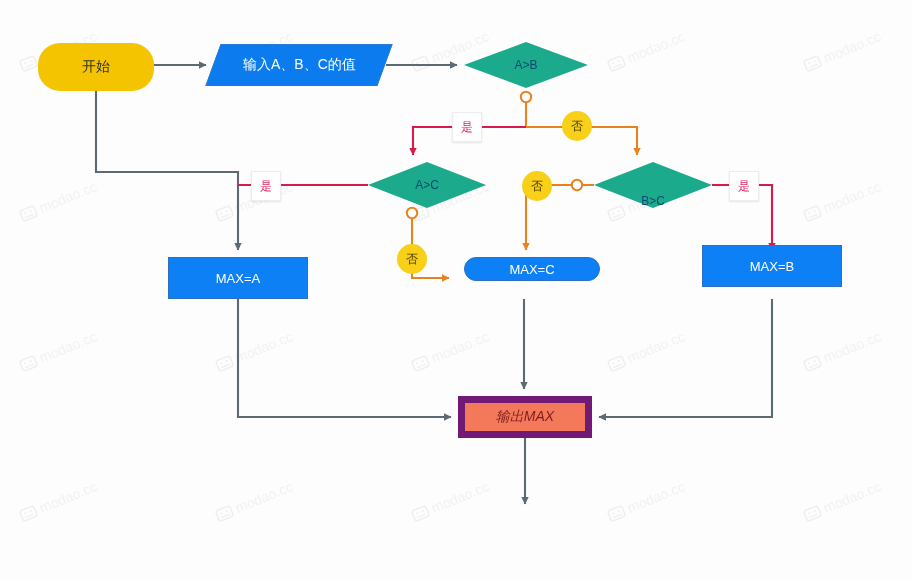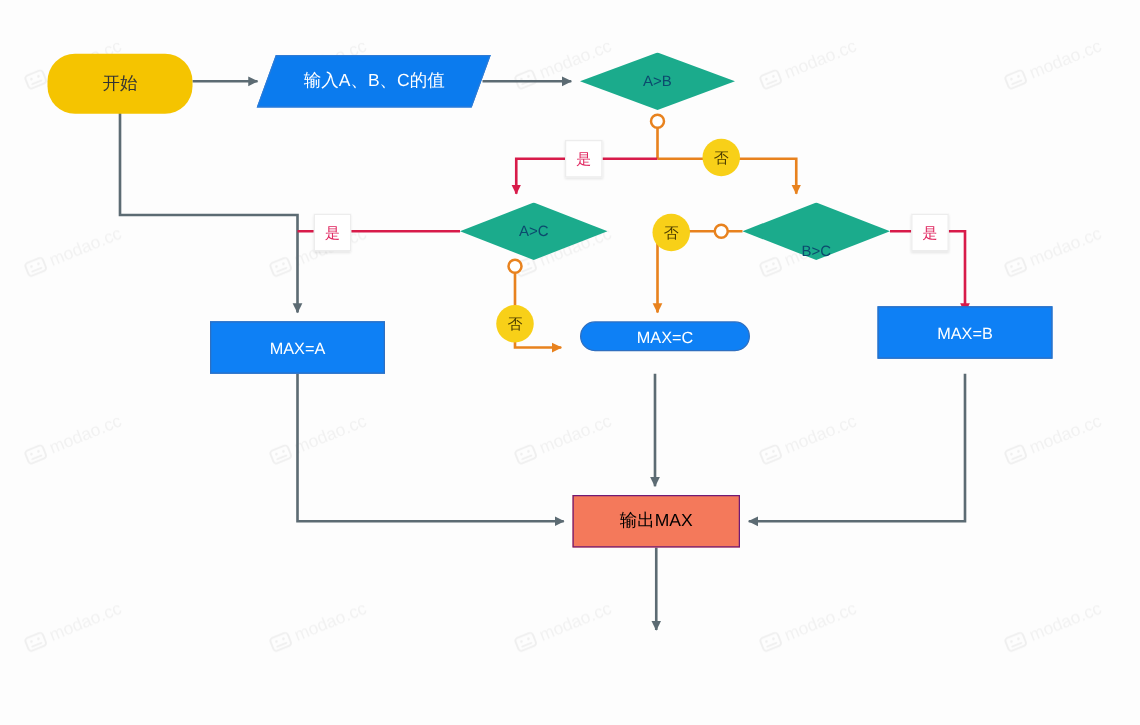--- a/index.html
+++ b/index.html
@@ -59,23 +59,24 @@
     display: inline-block;
   }
   .n-process {
     background: #0E80F5;
     border: 1px solid #2F6FC0;
     color: #ffffff;
     font-size: 13px;
   }
   .n-output {
     background: #F4795B;
-    border: 1px solid #701a75;
-    color: #000000;
+    border: 7px solid #701a75;
+    color: #7f1d1d;
     font-size: 14px;
+    font-style: italic;
   }
   .n-decision {
     background: transparent;
     color: #0c4a6e;
     font-size: 12px;
   }
   .diamond-shape {
     position: absolute;
     left: 0; top: 0;
     width: 100%; height: 100%;

